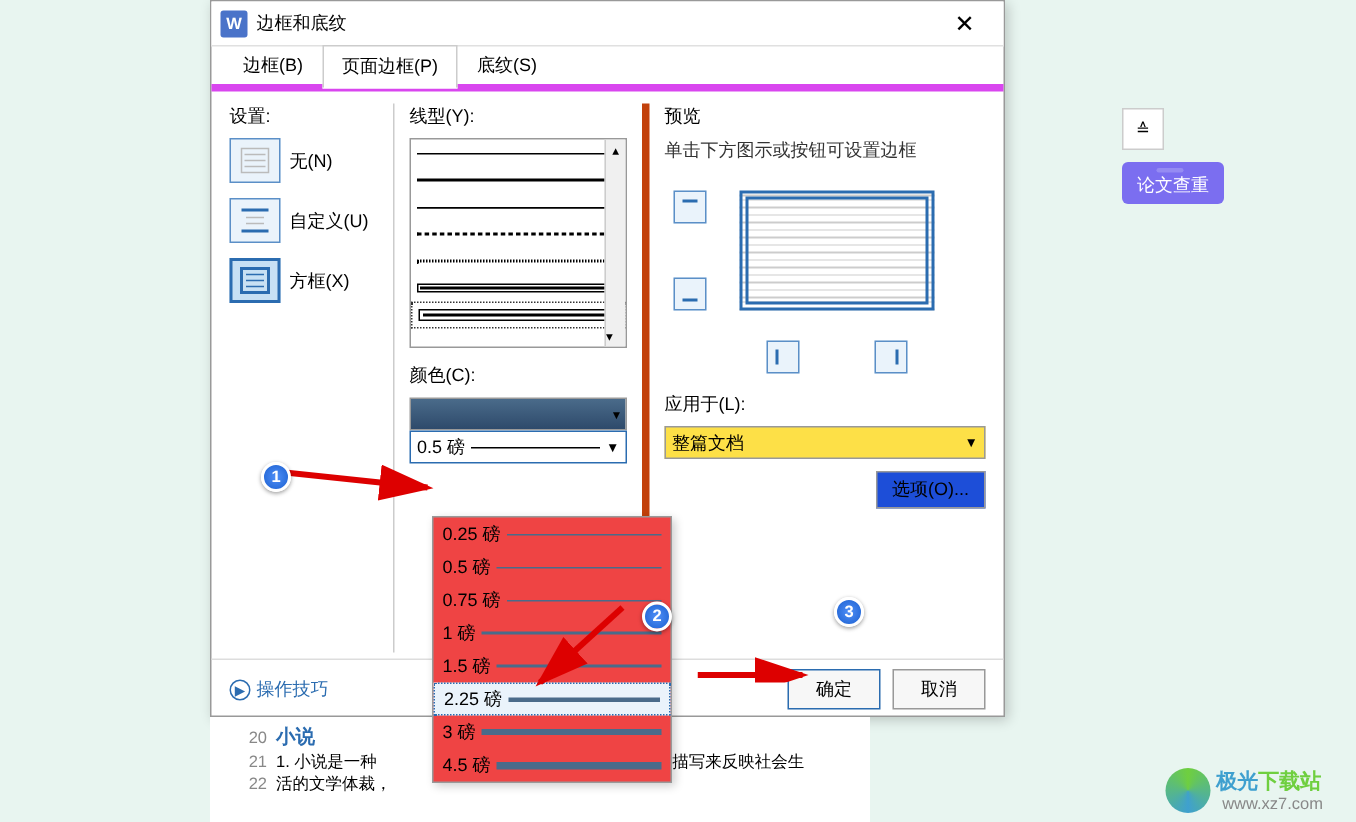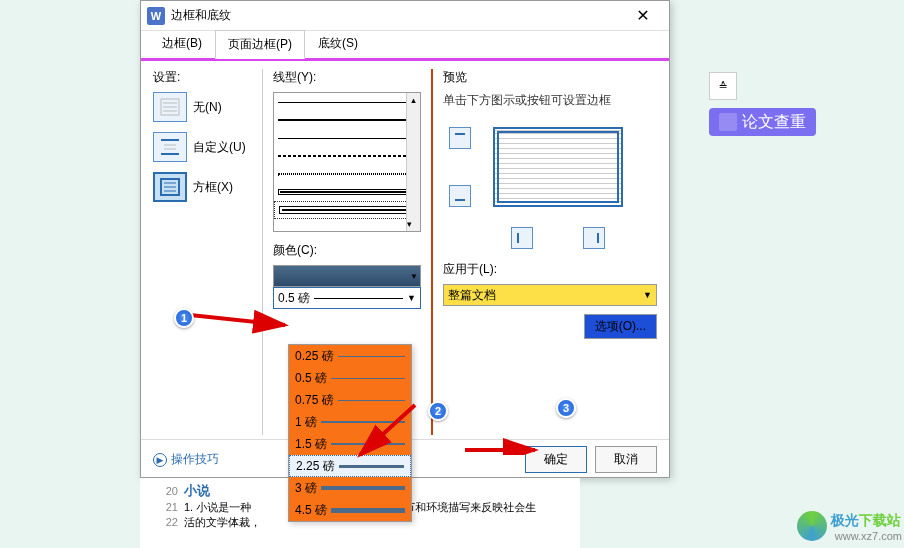--- a/index.html
+++ b/index.html
@@ -4,27 +4,27 @@
 <style>
 * { box-sizing: border-box; margin: 0; padding: 0; font-family: "Microsoft YaHei", sans-serif; }
 body { background: #e8f5f0; width: 904px; height: 548px; position: relative; overflow: hidden; }
 
 .dialog { position: absolute; left: 140px; top: 0; width: 530px; height: 478px; background: #fff; border: 1px solid #999; box-shadow: 2px 2px 8px rgba(0,0,0,.2); }
 .titlebar { height: 30px; background: #fff; display: flex; align-items: center; padding: 0 6px; border-bottom: 1px solid #e0e0e0; }
 .wicon { width: 18px; height: 18px; background: #4a73c9; color: #fff; font-size: 11px; font-weight: bold; display: flex; align-items: center; justify-content: center; border-radius: 2px; margin-right: 6px; }
 .dlgtitle { font-size: 12px; flex: 1; }
 .closebtn { width: 40px; height: 28px; display: flex; align-items: center; justify-content: center; font-size: 16px; cursor: pointer; }
 
-.tabs { display: flex; border-bottom: 3px solid #d946ef; padding-left: 8px; height: 30px; align-items: flex-end; }
+.tabs { display: flex; border-bottom: 5px solid #d946ef; padding-left: 8px; height: 30px; align-items: center; }
 .tab { padding: 5px 12px; font-size: 12px; border: 1px solid transparent; cursor: pointer; }
 .tab.active { border: 1px solid #ccc; border-bottom: 1px solid #fff; background: #fff; position: relative; top: 1px; }
 
 .body { display: flex; padding: 8px 12px 4px 12px; height: 378px; }
 .col1 { width: 110px; border-right: 1px solid #ccc; padding-right: 4px; }
-.col2 { width: 170px; padding: 0 10px; border-right: 2px solid #c2410c; }
+.col2 { width: 170px; padding: 0 10px; border-right: 5px solid #c2410c; }
 .col3 { flex: 1; padding-left: 10px; }
 
 .lbl { font-size: 12px; margin-bottom: 6px; }
 .setopt { display: flex; align-items: center; margin-bottom: 10px; cursor: pointer; }
 .seticon { width: 34px; height: 30px; border: 1px solid #5b8fc7; display: flex; align-items: center; justify-content: center; margin-right: 6px; background: #eaf3fb; }
 .seticon.sel { background: #c7e0f4; border: 2px solid #2b6cb0; }
 .seticon svg { width: 22px; height: 20px; }
 .setlabel { font-size: 12px; }
 
 .linelist { border: 1px solid #999; height: 140px; overflow: hidden; position: relative; }
@@ -34,21 +34,21 @@
 .scrollv { position: absolute; right: 0; top: 0; width: 14px; height: 100%; background: #f0f0f0; border-left: 1px solid #ccc; }
 .scrollv .up, .scrollv .dn { height: 14px; display: flex; align-items: center; justify-content: center; font-size: 9px; }
 
 .colorsel { width: 100%; height: 22px; background: linear-gradient(#4a6b8a,#2e4a6b); border: 1px solid #999; display: flex; align-items: center; justify-content: flex-end; padding-right: 2px; cursor: pointer; }
 .colorsel span { font-size: 8px; }
 
 .widthsel { width: 100%; height: 22px; border: 1px solid #2b6cb0; display: flex; align-items: center; padding: 0 4px; font-size: 12px; cursor: pointer; background: #fff; }
 .widthsel .wln { flex: 1; height: 0; border-top: 1px solid #000; margin: 0 4px; }
 .widthsel .arr { font-size: 9px; }
 
-.dropdown { position: absolute; left: 288px; top: 344px; width: 124px; background: #f97316; border: 1px solid #999; box-shadow: 2px 2px 6px rgba(0,0,0,.2); z-index: 10; text-align: center; }
+.dropdown { position: absolute; left: 288px; top: 344px; width: 160px; background: #ef4444; border: 1px solid #999; box-shadow: 2px 2px 6px rgba(0,0,0,.2); z-index: 10; text-align: center; }
 .dropdown .opt { height: 22px; display: flex; align-items: center; padding: 0 6px; font-size: 12px; cursor: pointer; }
 .dropdown .opt.hl { border: 1px dotted #2b6cb0; background: #eaf3fb; }
 .dropdown .wln { flex: 1; border-top-style: solid; border-color: #4a6b8a; margin-left: 4px; }
 
 .prevhint { font-size: 12px; color: #333; margin-bottom: 8px; }
 .previewarea { position: relative; height: 140px; }
 .pbtn { width: 22px; height: 22px; border: 1px solid #5b8fc7; background: #eaf3fb; position: absolute; cursor: pointer; display:flex; align-items:center; justify-content:center; }
 .pbox { position: absolute; left: 50px; top: 10px; width: 130px; height: 80px; border: 6px double #2b6cb0; background: repeating-linear-gradient(#ccc, #ccc 1px, #fff 1px, #fff 5px); }
 
 .apply { margin-top: 4px; }
@@ -57,31 +57,31 @@
 .optbtn { display:inline-block; margin-top:8px; padding: 3px 10px; font-size: 12px; border: 1px solid #999; background: #1d4ed8; cursor:pointer; float:right; }
 
 .footer { display: flex; align-items: center; padding: 6px 12px; border-top: 1px solid #ddd; }
 .tips { color: #2b6cb0; font-size: 12px; display: flex; align-items: center; cursor: pointer; }
 .tips .icn { width: 14px; height: 14px; border: 1px solid #2b6cb0; border-radius: 50%; margin-right: 4px; display:flex; align-items:center; justify-content:center; font-size:9px; }
 .btn { margin-left: 8px; padding: 4px 18px; font-size: 12px; border: 1px solid #999; background: #f7f7f7; cursor: pointer; }
 .btn.primary { border: 1px solid #2b6cb0; }
 
 .sidebtns { position: absolute; right: 88px; top: 72px; }
 .sbtn { width: 28px; height: 28px; border: 1px solid #ccc; background: #fff; display: flex; align-items: center; justify-content: center; margin-bottom: 8px; cursor: pointer; }
-.sbtn.purple { width: auto; padding: 4px 10px; background: #7b6ef0; color: #fff; border: none; border-radius: 4px; font-size: 16px; }
+.sbtn.purple { width: auto; padding: 4px 10px; background: #7b6ef0; color: #fff; border: none; border-radius: 4px; font-size: 12px; flex-direction: column; }
 .sbtn.purple .icn { width:18px; height:18px; background:#fff3; border-radius:2px; margin-right:5px; }
 
 .anno { position: absolute; width: 20px; height: 20px; border-radius: 50%; background: radial-gradient(#4f8ff7,#1a5fd0); color: #fff; font-size: 11px; font-weight:bold; display:flex; align-items:center; justify-content:center; border: 2px solid #fff; box-shadow: 0 1px 3px rgba(0,0,0,.4); z-index:20; }
 .arrow { position: absolute; z-index: 15; pointer-events:none; }
 
 .docbg { position: absolute; left: 140px; top: 478px; width: 440px; height: 70px; background: #fff; padding: 4px 10px; font-size: 11px; }
 .docbg .lnm { color: #888; display:inline-block; width:28px; text-align:right; margin-right:6px; }
 .docbg .tt { color: #2b6cb0; font-weight: bold; font-size: 13px; }
 
-.logo { position: absolute; right: 2px; bottom: 6px; display:flex; }
+.logo { position: absolute; right: 22px; bottom: 6px; display:flex; align-items:center; }
 .logo .swirl { width:30px; height:30px; border-radius:50%; background: conic-gradient(#6fcf3f, #3fa0cf, #6fcf3f); margin-right:4px; }
 .logo .txt1 { color:#3fa0cf; font-size:14px; font-weight:bold; }
 .logo .txt2 { color:#6fcf3f; font-size:14px; font-weight:bold; }
 .logo .url { color:#888; font-size:11px; margin-left:4px; }
 </style>
 </head>
 <body>
 
 <div class="dialog">
   <div class="titlebar">

